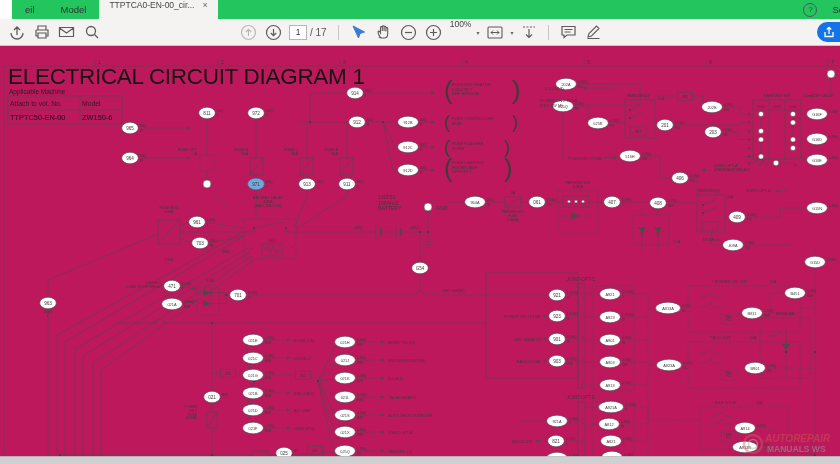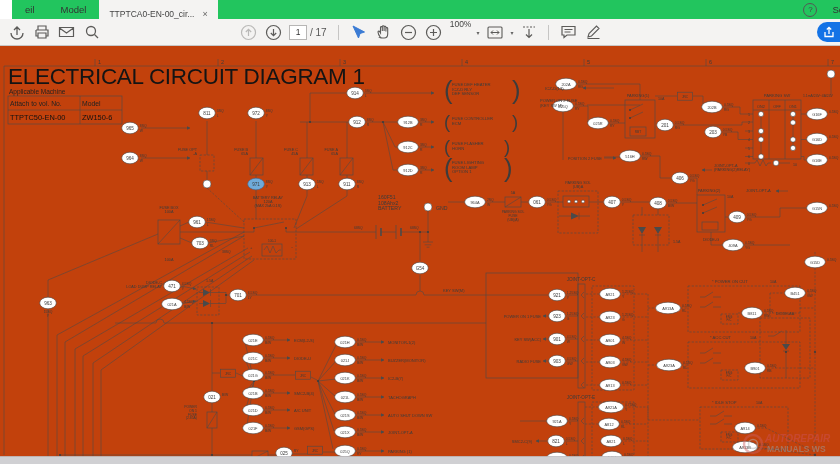--- a/index.html
+++ b/index.html
@@ -1,32 +1,32 @@
 <!DOCTYPE html>
 <html><head>
 <meta charset="utf-8">
 <style>
   html,body{margin:0;padding:0}
   body{width:840px;height:464px;overflow:hidden;background:#fff;font-family:"Liberation Sans",sans-serif;position:relative}
   .tabbar{position:absolute;top:0;left:12px;width:840px;height:19px;background:#22c55e;display:flex;align-items:center;font-size:9.5px;color:#333}
   .tabitem{padding:0 13px;white-space:nowrap}
-  .activetab{height:19px;background:#f4f3f2;display:flex;align-items:flex-end;padding:0 10px;font-size:8.5px;color:#444;gap:8px;white-space:nowrap}
+  .activetab{height:19px;background:#f4f3f2;display:flex;align-items:flex-start;padding:0 10px;font-size:8.5px;color:#444;gap:8px;white-space:nowrap}
   .closex{color:#666;font-size:9px}
   .tabright{margin-left:auto;display:flex;align-items:center;gap:15px;padding-right:8px}
   .helpcirc{width:12px;height:12px;border:1px solid #555;border-radius:50%;font-size:8px;display:flex;align-items:center;justify-content:center;color:#444}
   .toolbar{position:absolute;top:19px;left:0;width:840px;height:26px;background:#f4f3f2;border-bottom:1px solid #c8c7c6;display:flex;align-items:center}
   .tbicon{width:25px;height:20px;display:flex;align-items:center;justify-content:center;color:#5c5b59}
   .dis{opacity:.38}
   .pageinput{width:16px;height:13px;background:#fff;border:1px solid #b7b6b5;font-size:8.5px;text-align:center;line-height:13px;color:#333;margin:0 3px}
   .pagetotal{font-size:10px;color:#555;margin-right:4px;white-space:nowrap}
   .zoomval{font-size:8.5px;color:#444;margin:0 2px 17px 4px}
   .caret{font-size:6px;color:#666;margin:0 3px}
   .divider{width:1px;height:15px;background:#c6c5c4;margin:0 7px}
   .bluebtn{position:absolute;right:0;top:22px;width:23px;height:20px;background:#1473e6;border-radius:10px 0 0 10px;display:flex;align-items:center;justify-content:center}
-  .viewport{position:absolute;top:46px;left:0;width:840px;height:418px;background:#c2410c}
+  .viewport{position:absolute;top:46px;left:0;width:840px;height:418px;background:#be185d}
   svg text{font-family:"Liberation Sans",sans-serif}
   .w{stroke:#4a4a4a;stroke-width:.55;fill:none}
   .wb1{stroke:#4a4a4a;stroke-width:.7;fill:none}
   .wb2{stroke:#4a4a4a;stroke-width:1.6;fill:none}
   .wd{stroke:#4a4a4a;stroke-width:.55;fill:none;stroke-dasharray:2.2 1.5}
   .rs{stroke:#4a4a4a;stroke-width:.6;fill:none}
   .rd{stroke:#4a4a4a;stroke-width:.6;fill:none;stroke-dasharray:2.2 1.5}
   .refc{stroke:#4a4a4a;stroke-width:.6;fill:#fff}
   .refc.hl{fill:#6fabda;stroke:#3a6f9e}
   .reft{fill:#3c3c3c}

